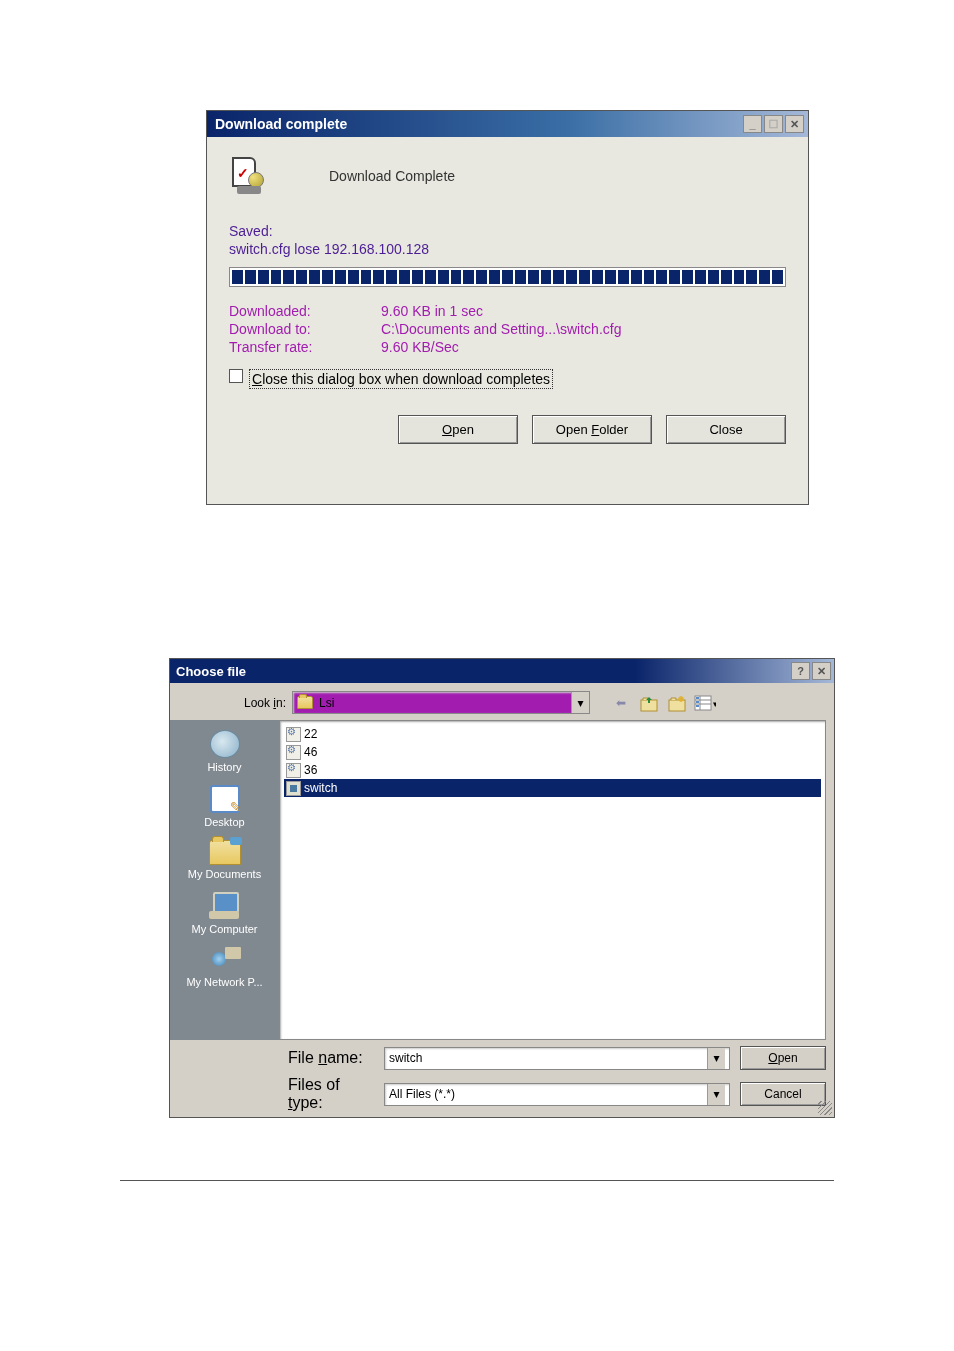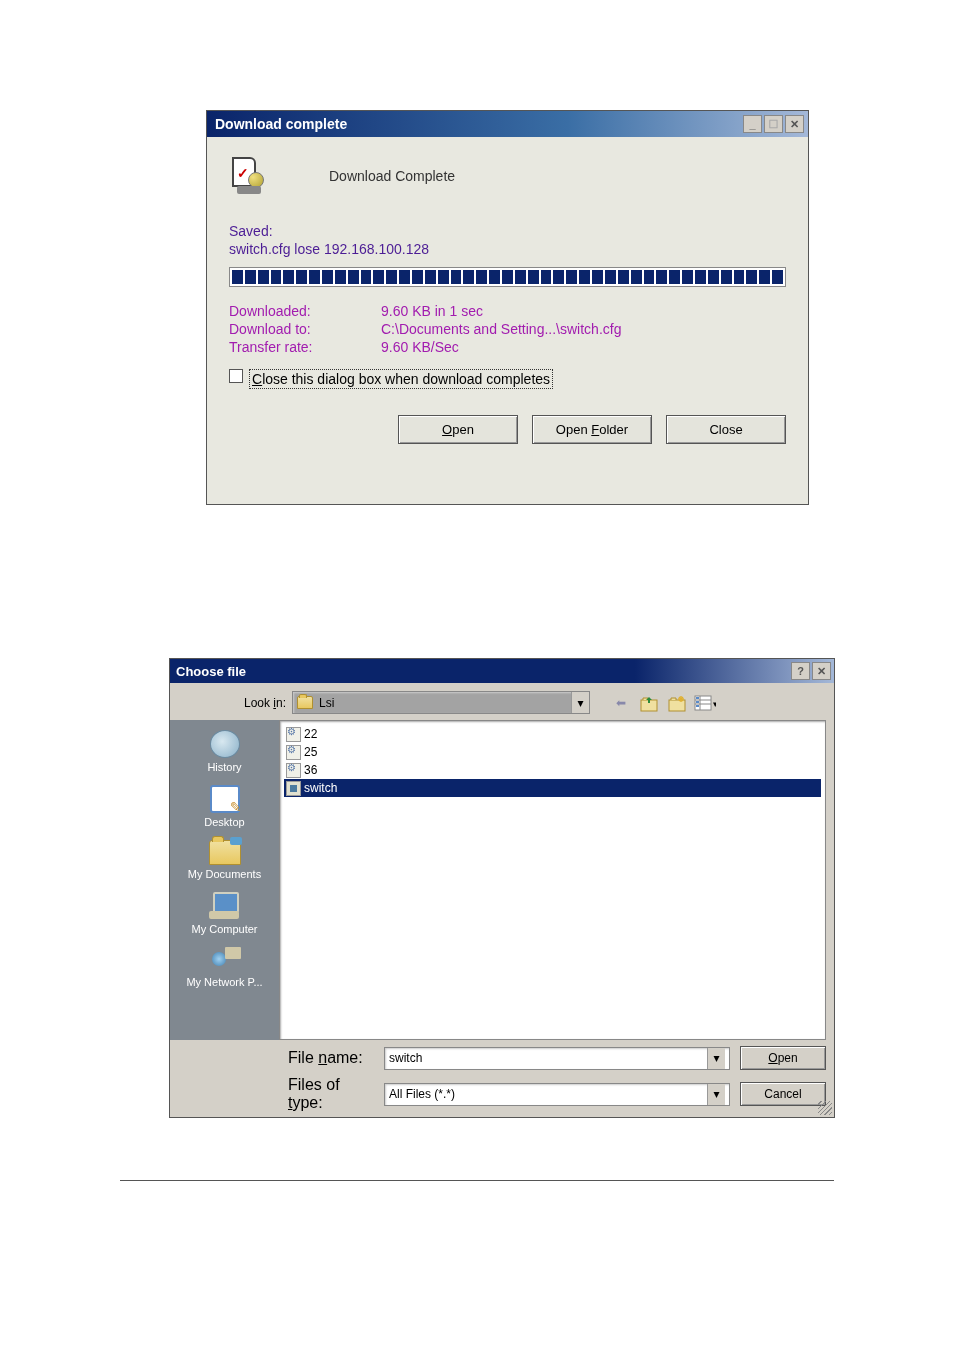--- a/index.html
+++ b/index.html
@@ -124,21 +124,21 @@
     .titlebar2-buttons { display: flex; gap: 2px; }
     .lookin-row {
       display: flex; align-items: center; gap: 6px;
       padding: 8px 8px 6px 8px;
       font-size: 12px;
     }
     .lookin-label { width: 108px; text-align: right; }
     .lookin-select {
       display: flex; align-items: center; gap: 6px;
       width: 298px; height: 23px;
-      background: #a3a3a3; border: 1px solid #888;
+      background: #a21caf; border: 1px solid #888;
       box-shadow: inset 1px 1px 2px #ccc;
       padding: 0 0 0 4px;
     }
     .folder-small {
       width: 16px; height: 13px;
       background: linear-gradient(#f0e0a0, #e8c860);
       border: 1px solid #b09030;
       border-radius: 2px 2px 0 0;
       position: relative;
     }
@@ -453,21 +453,21 @@
         <div>My Network P...</div>
       </div>
     </div>
     <div class="file-pane">
       <div class="file-item">
           <div class="file-icon-cfg"></div>
           <span>22</span>
         </div>
       <div class="file-item">
           <div class="file-icon-cfg"></div>
-          <span>25</span>
+          <span>46</span>
         </div>
       <div class="file-item">
           <div class="file-icon-cfg"></div>
           <span>36</span>
         </div>
       <div class="file-item selected">
           <div class="file-icon-switch"></div>
           <span>switch</span>
         </div>
     </div>

